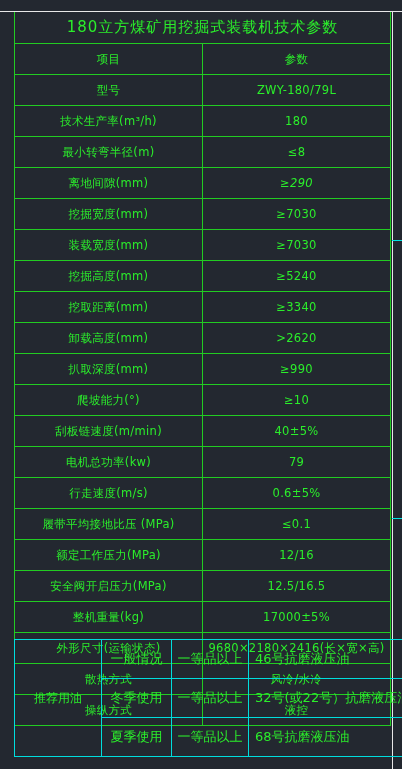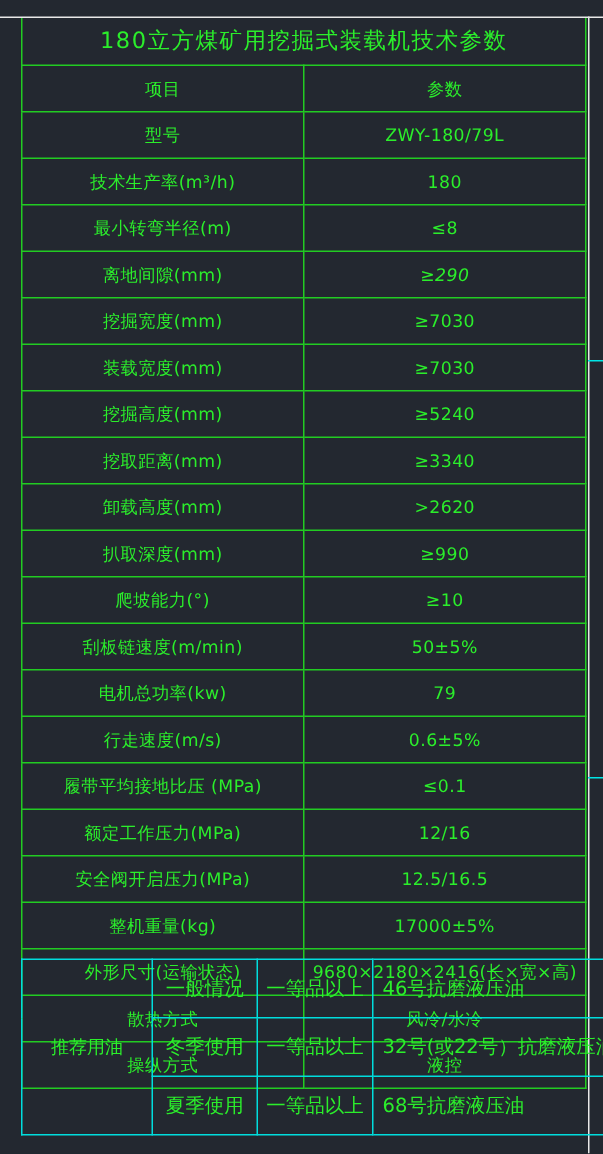--- a/index.html
+++ b/index.html
@@ -165,21 +165,21 @@
         <tr>
           <td class="col-item" style="border-color: rgb(34, 204, 34); color: rgb(43, 238, 43);">扒取深度(mm)</td>
           <td class="col-value" style="border-color: rgb(34, 204, 34); color: rgb(43, 238, 43);">≥990</td>
         </tr>
         <tr>
           <td class="col-item" style="border-color: rgb(34, 204, 34); color: rgb(43, 238, 43);">爬坡能力(°)</td>
           <td class="col-value" style="border-color: rgb(34, 204, 34); color: rgb(43, 238, 43);">≥10</td>
         </tr>
         <tr>
           <td class="col-item" style="border-color: rgb(34, 204, 34); color: rgb(43, 238, 43);">刮板链速度(m/min)</td>
-          <td class="col-value" style="border-color: rgb(34, 204, 34); color: rgb(43, 238, 43);">50±5%</td>
+          <td class="col-value" style="border-color: rgb(34, 204, 34); color: rgb(43, 238, 43);">40±5%</td>
         </tr>
         <tr>
           <td class="col-item" style="border-color: rgb(34, 204, 34); color: rgb(43, 238, 43);">电机总功率(kw)</td>
           <td class="col-value" style="border-color: rgb(34, 204, 34); color: rgb(43, 238, 43);">79</td>
         </tr>
         <tr>
           <td class="col-item" style="border-color: rgb(34, 204, 34); color: rgb(43, 238, 43);">行走速度(m/s)</td>
           <td class="col-value" style="border-color: rgb(34, 204, 34); color: rgb(43, 238, 43);">0.6±5%</td>
         </tr>
         <tr>

